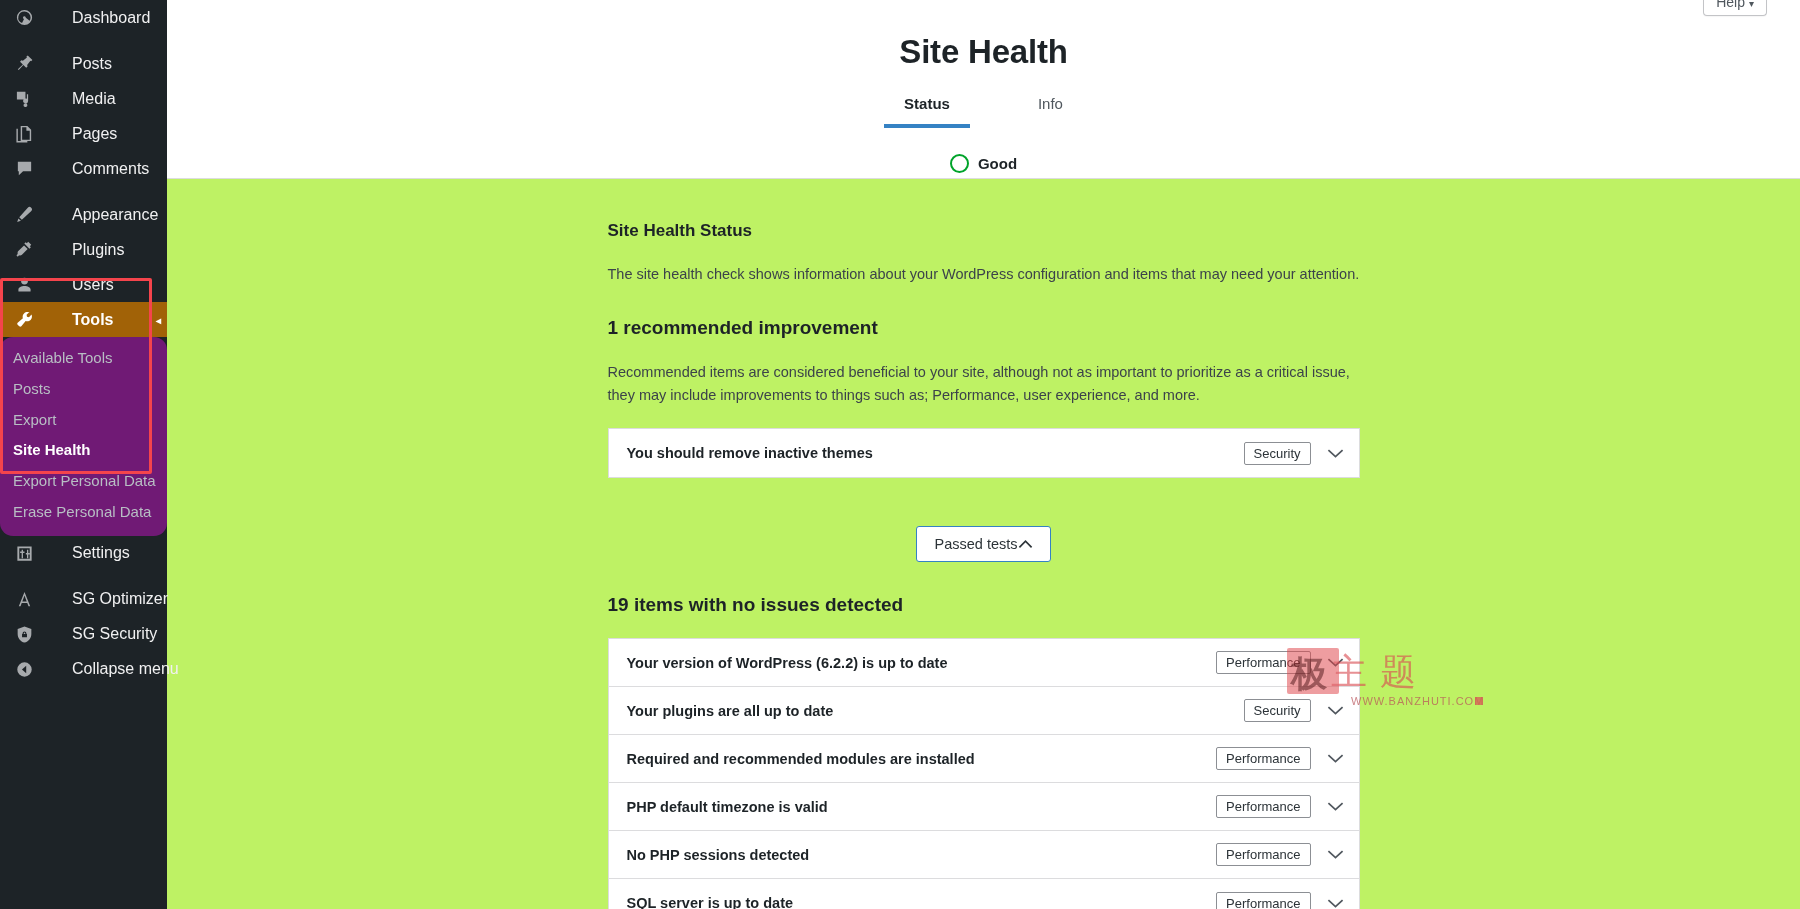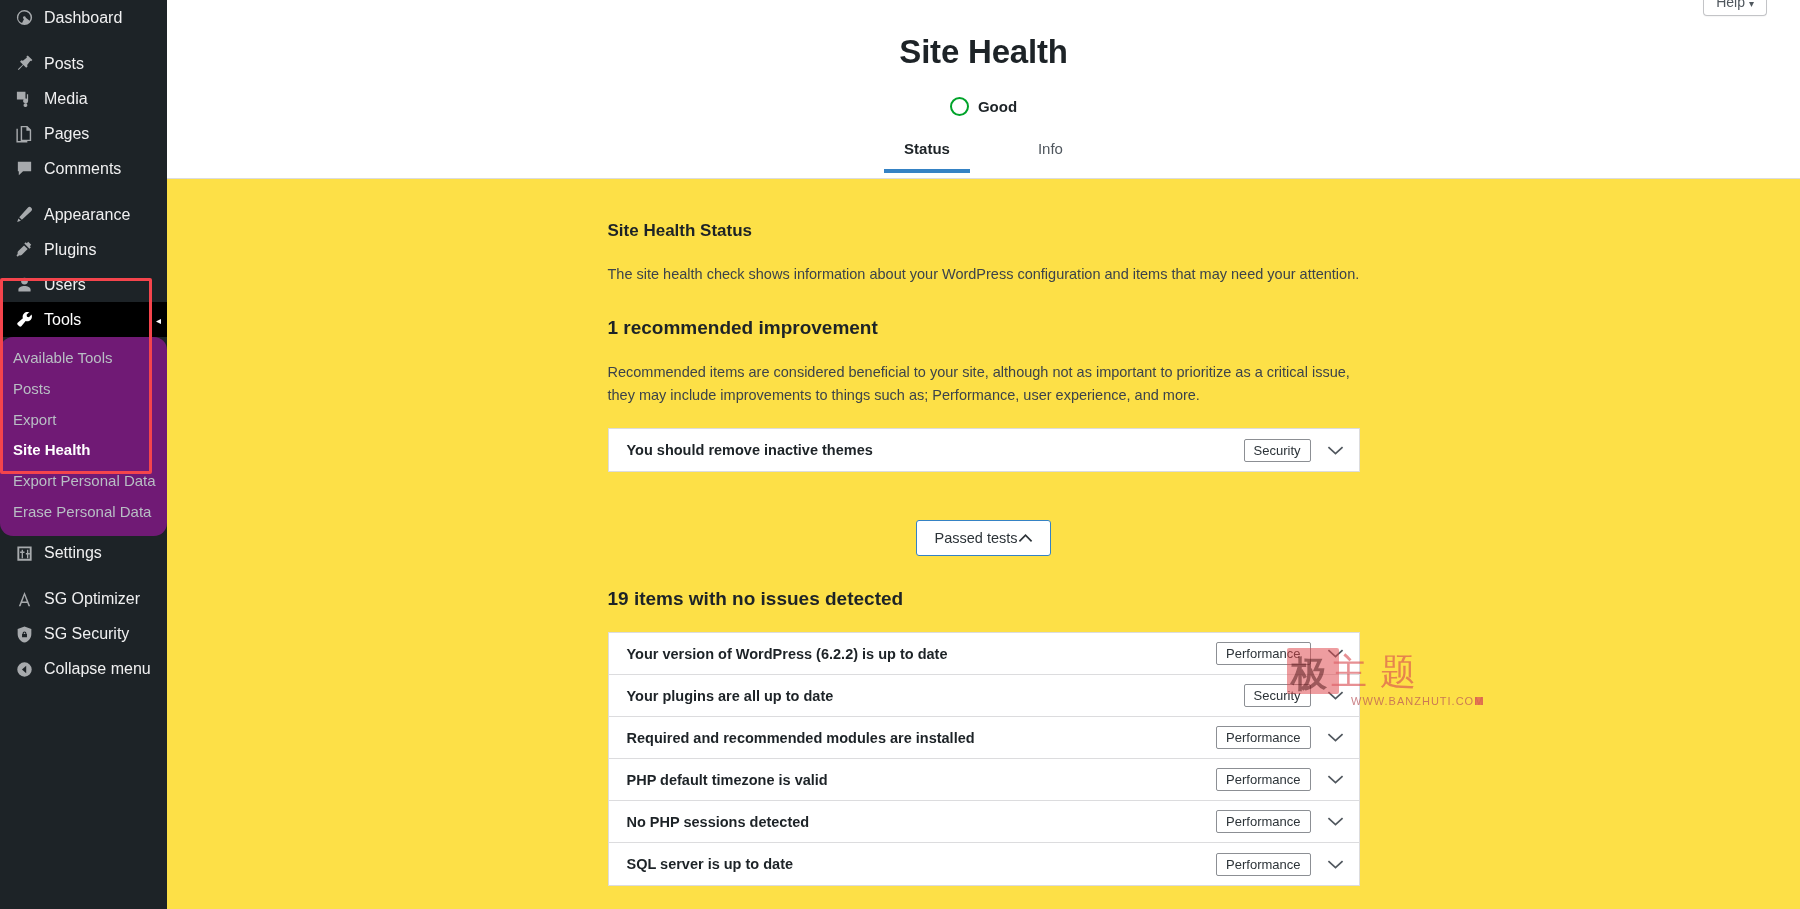--- a/index.html
+++ b/index.html
@@ -29,25 +29,25 @@
     position: relative;
   }
   .menu-top .mi-ico {
     width: 22px; height: 22px;
     margin-right: 9px;
     display: flex; align-items: center; justify-content: center;
     color: #a7aaad;
     flex: 0 0 22px;
   }
   .menu-top .mi-ico svg { display: block; }
-  .menu-top .mi-label { white-space: nowrap; line-height: 1; }
+  .menu-top .mi-label { white-space: nowrap; line-height: 1; margin-left: 28px; }
   .menu-top.current {
-    background: #000000;
+    background: #a16207;
     color: #fff;
-    font-weight: 400;
+    font-weight: 700;
     align-items: center;
   }
   .menu-top.current .mi-ico { color: #fff; }
   .menu-sep { height: 11px; }
 
   .menu-arrow {
     position: absolute; right: 6px; top: 50%;
     transform: translateY(-50%);
     font-size: 10px; color: #fff;
   }
@@ -70,21 +70,21 @@
     border: 3px solid #f4444c;
     border-radius: 2px;
     pointer-events: none;
     z-index: 40;
   }
 
   
   #main {
     position: absolute; top: 0; left: 167px;
     width: 1633px; height: 909px;
-    background: #fde047;
+    background: #bef264;
     overflow: hidden;
   }
 
   #health-header {
     background: #fff;
     border-bottom: 1px solid #dcdcde;
     padding-top: 0;
     height: 179px;
     position: relative;
   }
@@ -171,21 +171,21 @@
   }
 
   
   .accordion {
     margin-top: 22px;
     background: #fff;
     border: 1px solid #dcdcde;
   }
   .acc-row {
     display: flex; align-items: center;
-    height: 42px;
+    height: 48px;
     border-bottom: 1px solid #dcdcde;
     padding: 0 12px 0 18px;
     cursor: pointer;
   }
   .acc-row:last-child { border-bottom: none; }
   .acc-title {
     flex: 1;
     font-size: 14.5px;
     font-weight: 700;
     color: #1d2327;
@@ -397,29 +397,29 @@
 
 <div id="main">
 
   <div id="health-header">
     <div id="help-btn">
       <span>Help</span><span class="caret">▾</span>
     </div>
 
     <h1 id="health-title">Site Health</h1>
 
+    <div id="health-tabs">
+        <div class="health-tab active">Status</div>
+        <div class="health-tab">Info</div>
+      </div>
+
     <div id="health-status">
       <span id="status-ring"></span>
       <span id="status-label">Good</span>
     </div>
-
-    <div id="health-tabs">
-        <div class="health-tab active">Status</div>
-        <div class="health-tab">Info</div>
-      </div>
   </div>
 
   <div id="content">
     <div class="inner">
       <h2 class="sh-h2">Site Health Status</h2>
       <p class="sh-p">The site health check shows information about your WordPress configuration and items that may need your attention.</p>
 
       <h3 class="sh-h3">1 recommended improvement</h3>
       <p class="sh-p">Recommended items are considered beneficial to your site, although not as important to prioritize as a critical issue, they may include improvements to things such as; Performance, user experience, and more.</p>
 

